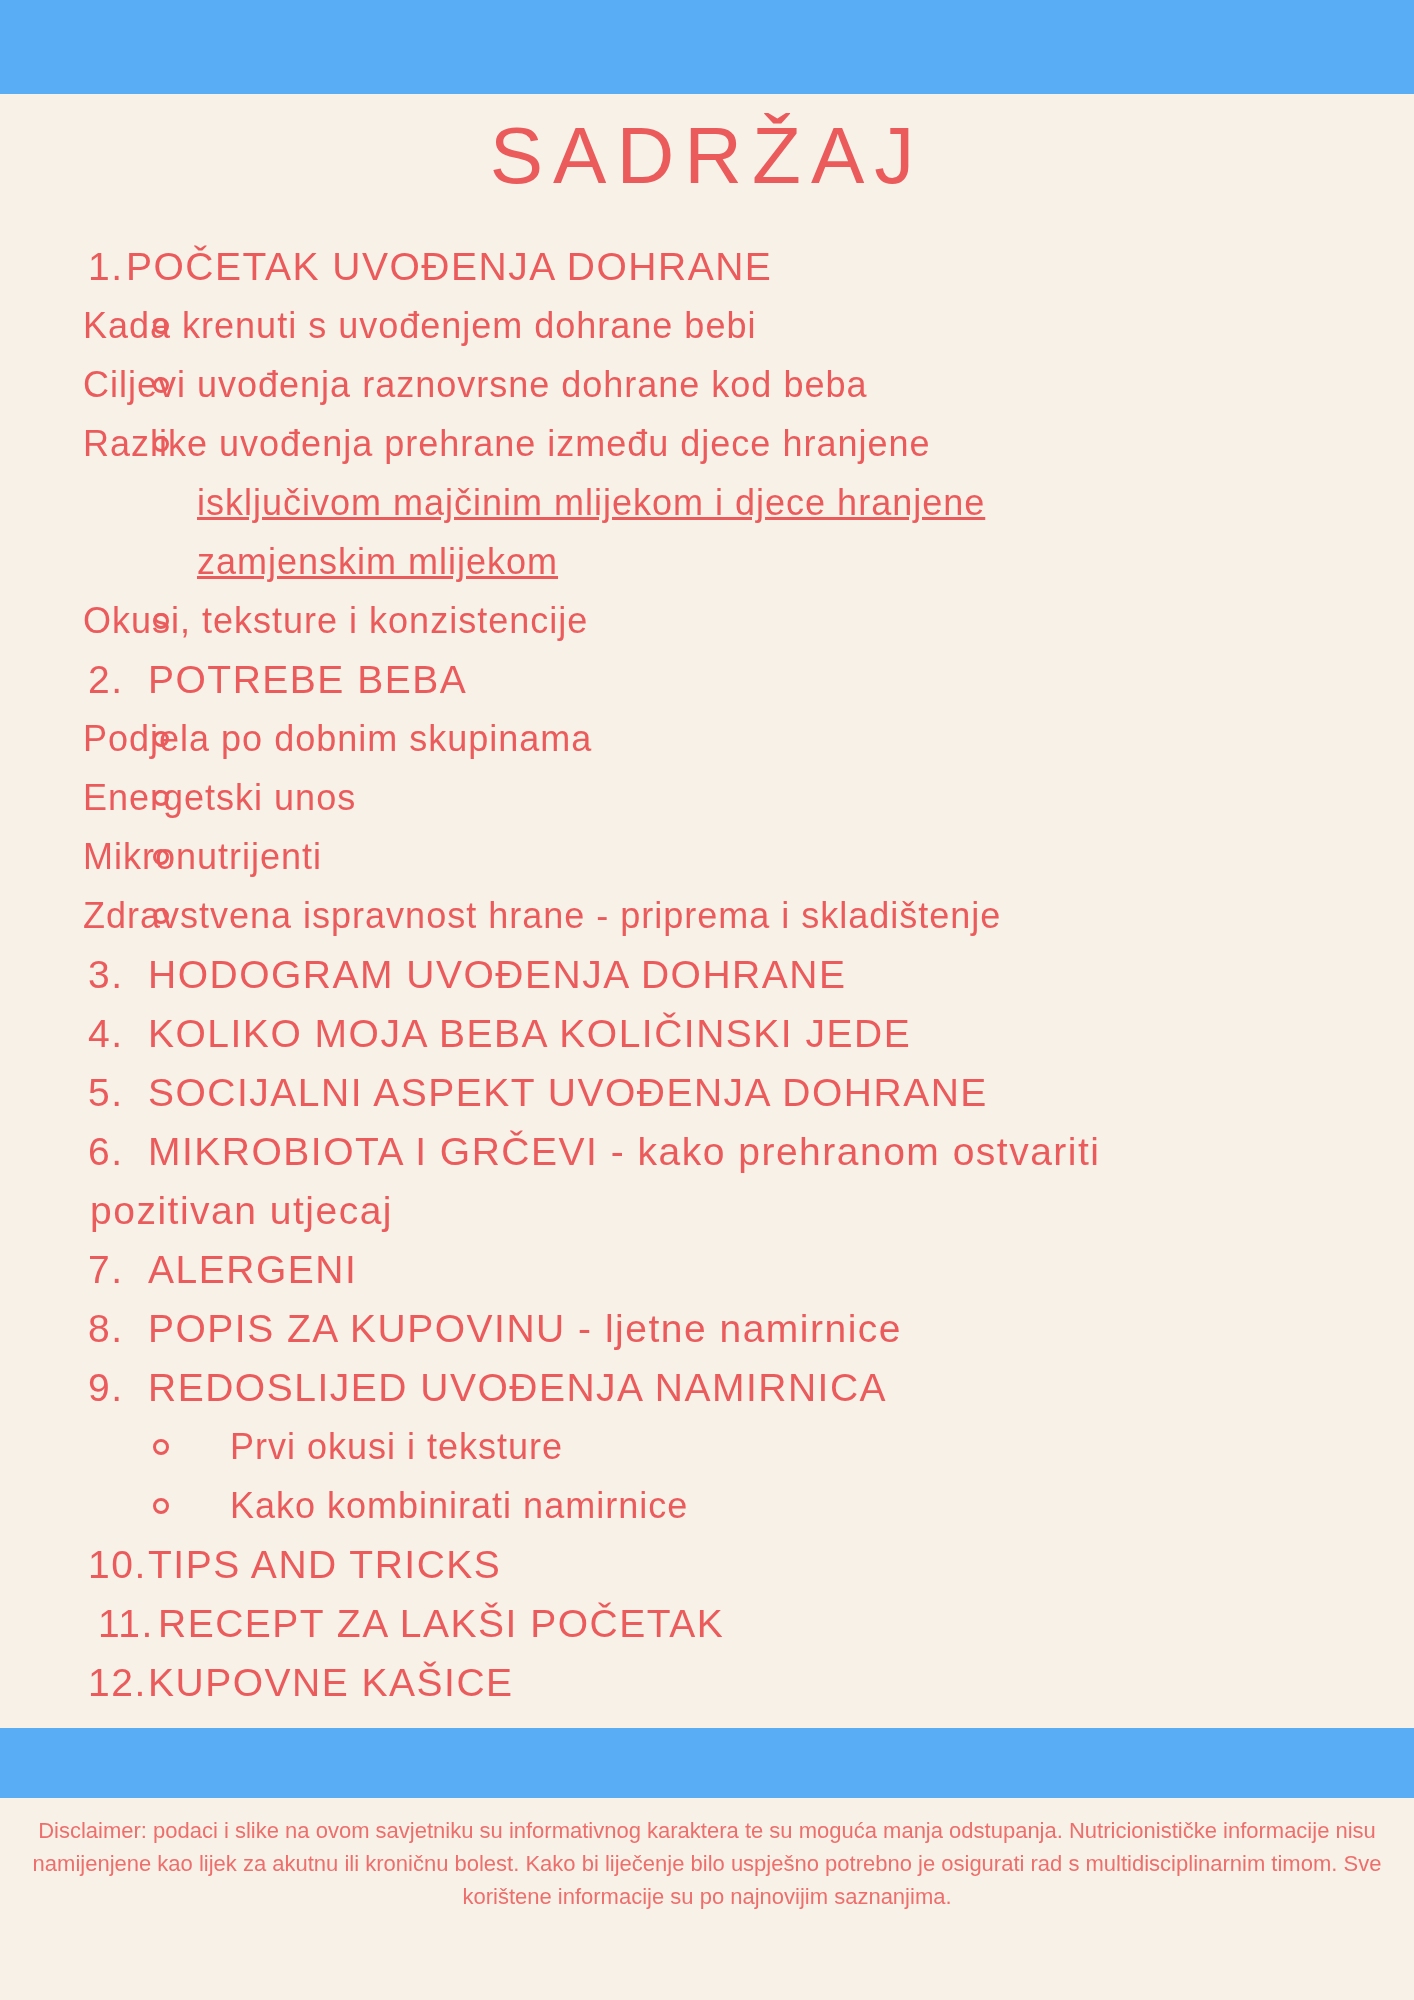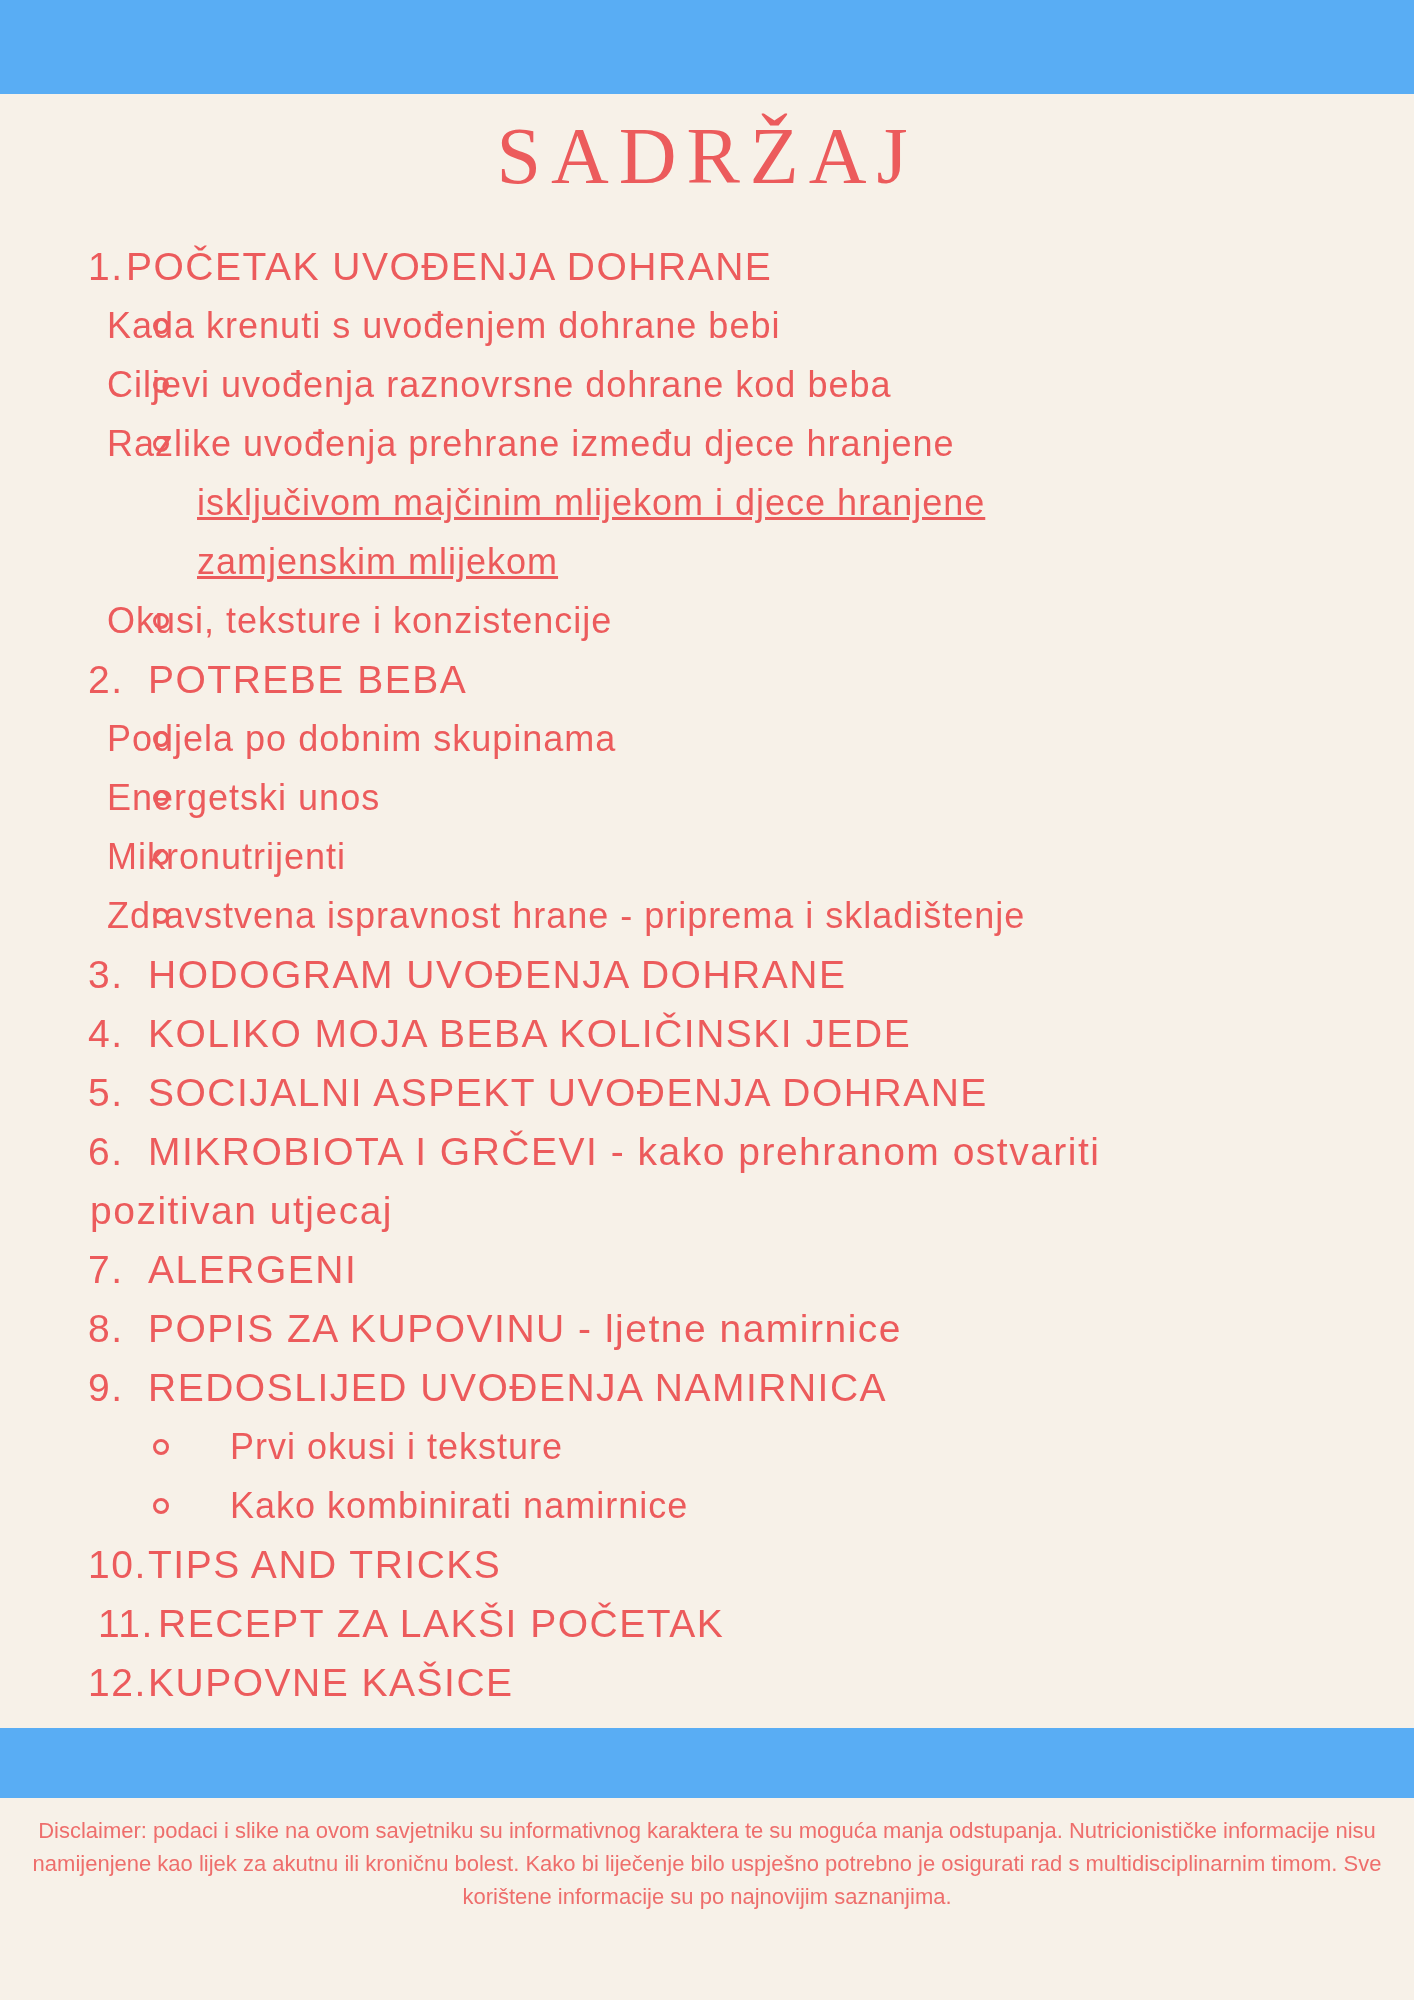--- a/index.html
+++ b/index.html
@@ -13,21 +13,20 @@
   .top-bar, .bottom-bar {
     width: 100%;
     background: #59adf4;
   }
   .top-bar { height: 94px; }
   .title-wrap {
     height: 143px;
     box-sizing: border-box;
     padding-top: 14px;
     text-align: center;
-    font-family: Liberation Serif, serif;
   }
   .title {
     margin: 0;
     font-size: 80px;
     line-height: 1.2;
     letter-spacing: 10px;
     font-weight: 400;
     color: #ec5b5c;
   }
   .toc { color: #ec5b5c; }
@@ -45,21 +44,21 @@
   .line-main .num { min-width: 60px; flex: none; }
   .line-main.tight .num { min-width: 38px; }
   .line-main.indent { padding-left: 98px; }
   .line-cont {
     padding-left: 90px;
     font-size: 39px;
     letter-spacing: 1.5px;
   }
   .line-sub {
     position: relative;
-    padding-left: 107px;
+    padding-left: 83px;
     font-size: 36px;
     letter-spacing: 1px;
   }
   .line-sub.wide { padding-left: 230px; }
   .line-subcont {
     padding-left: 197px;
     font-size: 36px;
     letter-spacing: 1px;
     text-decoration: underline;
   }

